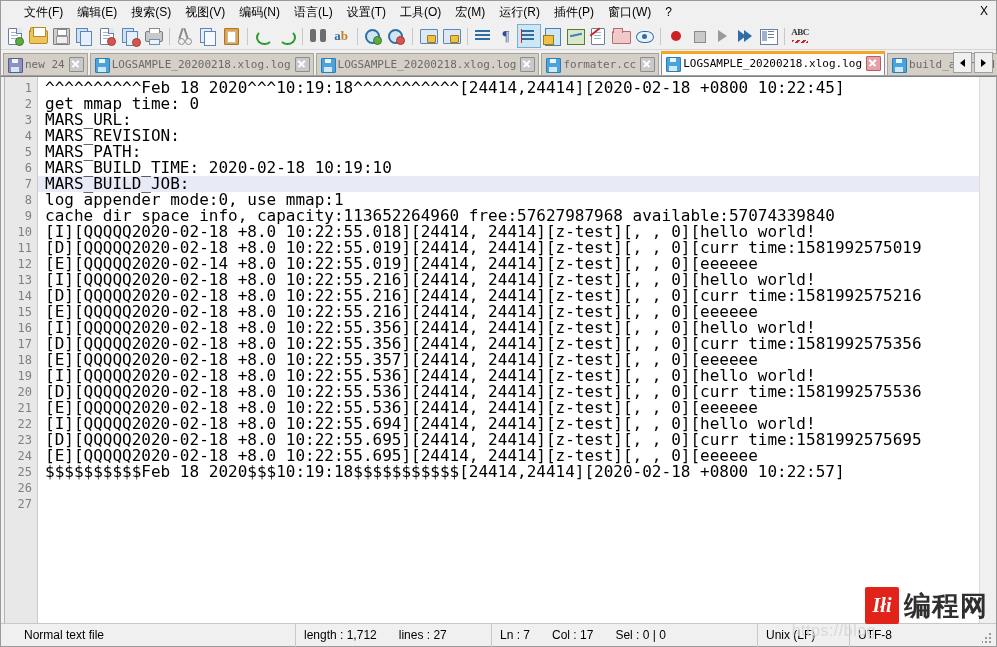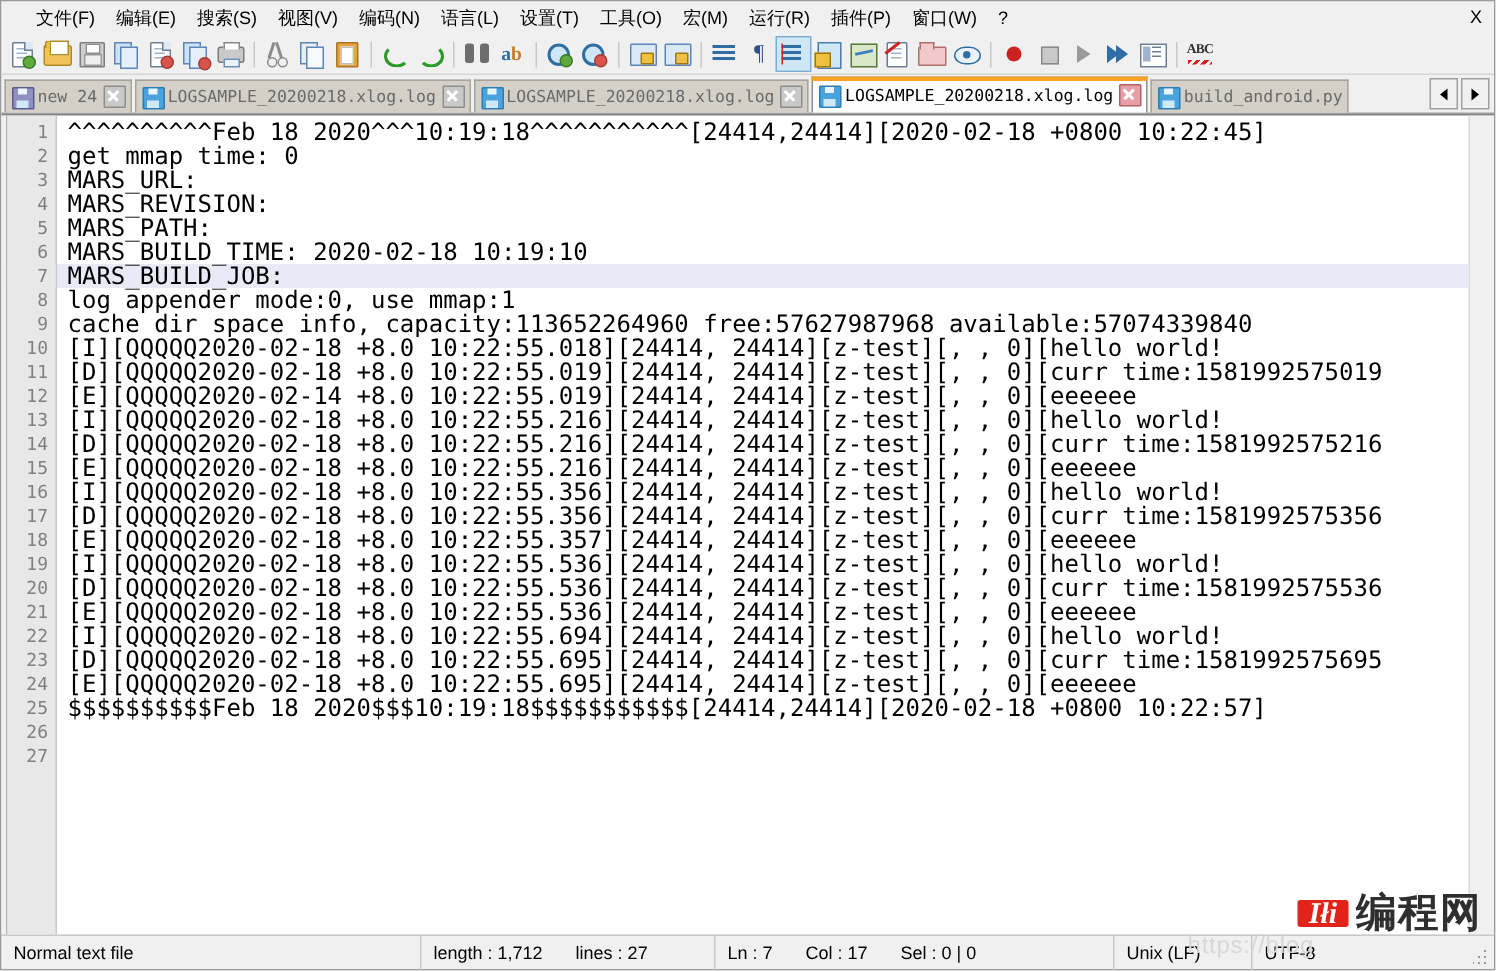--- a/index.html
+++ b/index.html
@@ -156,21 +156,21 @@
           radial-gradient(circle 1px at 8px 6px,#9a9a9a 99%,transparent),
           radial-gradient(circle 1px at 4px 6px,#9a9a9a 99%,transparent),
           radial-gradient(circle 1px at 8px 10px,#9a9a9a 99%,transparent),
           radial-gradient(circle 1px at 4px 10px,#9a9a9a 99%,transparent),
           radial-gradient(circle 1px at 0px 10px,#9a9a9a 99%,transparent);}
 
   
   .wm-url{position:absolute;right:120px;bottom:6px;font-size:16px;color:#d8d8d8;
           font-family:"Liberation Sans",sans-serif;pointer-events:none;letter-spacing:0.5px;}
   .wm-logo{position:absolute;right:8px;bottom:22px;display:flex;align-items:center;pointer-events:none;}
-  .wm-logo .box{width:34px;height:18px;background:#e2231a;display:flex;align-items:center;justify-content:center;
+  .wm-logo .box{width:34px;height:37px;background:#e2231a;display:flex;align-items:center;justify-content:center;
                 color:#fff;font-size:20px;font-weight:bold;font-family:"Liberation Serif",serif;font-style:italic;
                 border-radius:2px;}
   .wm-logo .cn{margin-left:5px;font-size:27px;font-weight:bold;color:#2f2f2f;
                font-family:"DejaVu Sans","Liberation Sans",sans-serif;letter-spacing:1px;line-height:30px;}
 </style>
 </head>
 <body>
 
 <div id="app">
 
@@ -346,20 +346,27 @@
           <span class="fl"></span>
         </span>
       <span>LOGSAMPLE_20200218.xlog.log</span>
       <span class="xbtn"></span>
     </div>
     <div class="tab">
       <span class="ficon">
           <span class="fl"></span>
         </span>
       <span>LOGSAMPLE_20200218.xlog.log</span>
+      <span class="xbtn"></span>
+    </div>
+    <div class="tab">
+      <span class="ficon">
+          <span class="fl"></span>
+        </span>
+      <span>formater.cc</span>
       <span class="xbtn"></span>
     </div>
     <div class="tab active">
       <span class="ficon">
           <span class="fl"></span>
         </span>
       <span>LOGSAMPLE_20200218.xlog.log</span>
       <span class="xbtn"></span>
     </div>
     <div class="tab">
@@ -438,21 +445,21 @@
         <div class="codeline">[E][QQQQQ2020-02-18 +8.0 10:22:55.695][24414, 24414][z-test][, , 0][eeeeee</div>
         <div class="codeline">$$$$$$$$$$Feb 18 2020$$$10:19:18$$$$$$$$$$$[24414,24414][2020-02-18 +0800 10:22:57]</div>
         <div class="codeline"></div>
       </div>
     <div class="vsb">
         <div class="thumb"></div>
       </div>
   </div>
 
   <div class="statusbar">
-    <div class="sb" style="width:280px;">Normal text file</div>
+    <div class="sb" style="width:280px;margin-left:15px;">Normal text file</div>
     <div class="sb" style="width:196px;">
       <span class="sp">length : 1,712</span>
       <span>lines : 27</span>
     </div>
     <div class="sb" style="width:266px;">
       <span class="sp">Ln : 7</span>
       <span class="sp">Col : 17</span>
       <span>Sel : 0 | 0</span>
     </div>
     <div class="sb" style="width:92px;">Unix (LF)</div>

